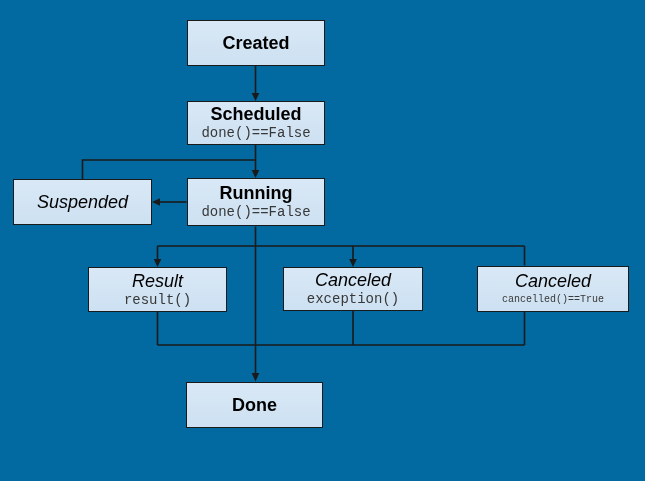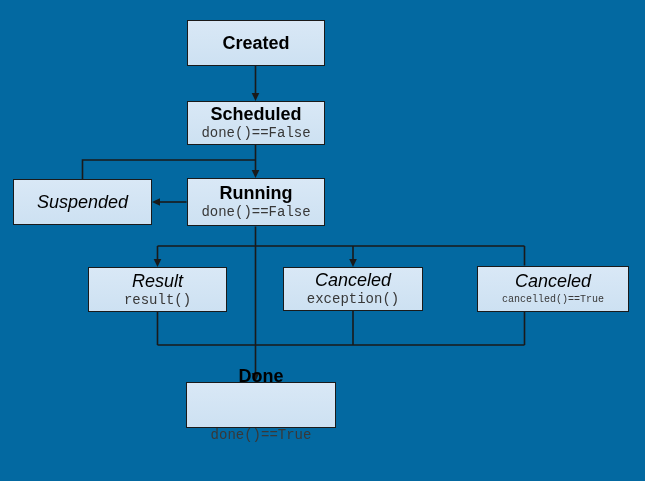--- a/index.html
+++ b/index.html
@@ -56,21 +56,21 @@
     line-height: 15px;
   }
   
   .n-created   { left: 187px; top: 20px;  width: 138px; height: 46px; }
   .n-scheduled { left: 187px; top: 101px; width: 138px; height: 44px; align-items: center; }
   .n-suspended { left: 13px;  top: 179px; width: 139px; height: 46px; }
   .n-running   { left: 187px; top: 178px; width: 138px; height: 48px; }
   .n-result    { left: 88px;  top: 267px; width: 139px; height: 45px; }
   .n-exception { left: 283px; top: 267px; width: 140px; height: 44px; }
   .n-canceled  { left: 448px; top: 266px; width: 152px; height: 46px; margin-left: 29px; }
-  .n-done      { left: 186px; top: 382px; width: 150px; height: 46px; gap: 40px; }
+  .n-done      { left: 186px; top: 382px; width: 137px; height: 46px; gap: 40px; }
 </style>
 </head>
 <body>
 
 <div class="canvas">
 
   <svg class="connectors" viewBox="0 0 645 481" xmlns="http://www.w3.org/2000/svg">
     <g stroke="#1a1a1a" stroke-width="1.6" fill="none">
 
       <path d="M255.5 66 L255.5 94"></path>
@@ -133,16 +133,15 @@
     <div class="code">exception()</div>
   </div>
 
   <div class="node italic small-code n-canceled">
     <div class="title">Canceled</div>
     <div class="code">cancelled()==True</div>
   </div>
 
   <div class="node n-done">
     <div class="title">Done</div>
-    <div class="code">done()==True</div>
   </div>
 
 </div>
 
 </body></html>

